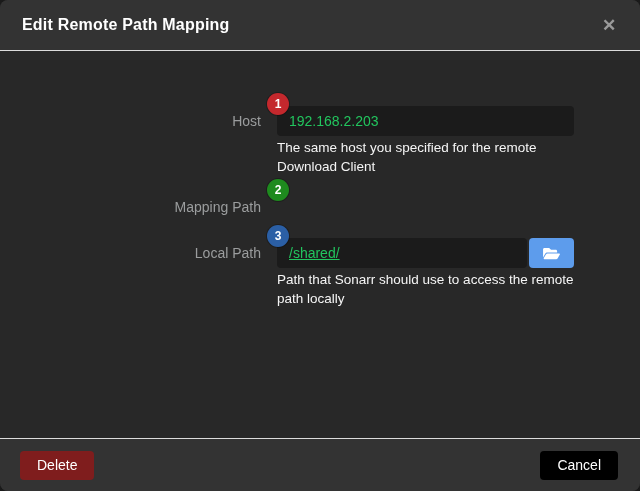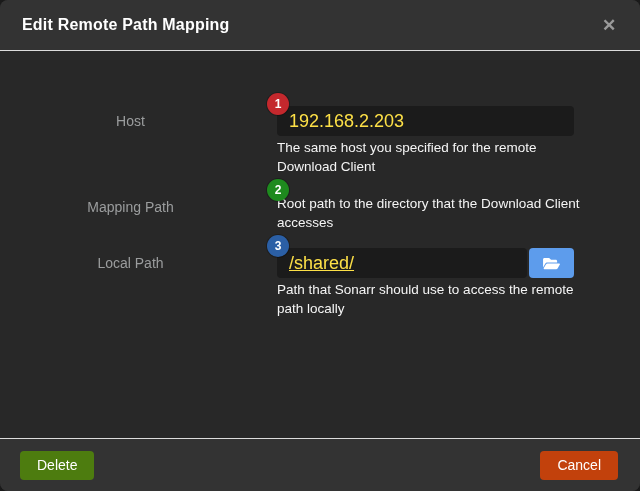--- a/index.html
+++ b/index.html
@@ -41,38 +41,38 @@
     flex: 1 1 auto;
     padding-top: 55px;
     overflow: hidden;
   }
   .form-row {
     display: flex;
     margin-bottom: 16px;
   }
   .form-label {
     flex: 0 0 277px;
-    text-align: center;
+    text-align: right;
     padding-right: 16px;
     color: #9b9d9e;
     font-size: 14px;
     line-height: 30px;
   }
   .form-control {
     position: relative;
     width: 300px;
   }
   .input-wrap { display: flex; }
   .text-input {
     width: 297px; height: 30px;
     background: #1b1b1b;
     border: none; border-radius: 4px;
-    color: #fde047;
+    color: #22c55e;
     font-family: "Liberation Sans", sans-serif;
-    font-size: 18px;
+    font-size: 14px;
     padding: 0 12px;
     outline: none;
   }
   .text-input.short { width: 250px; text-decoration: underline; }
   .browse-btn {
     width: 45px; height: 30px;
     margin-left: 2px;
     background: #5d9cec;
     border: none; border-radius: 4px;
     display: flex; align-items: center; justify-content: center;
@@ -112,22 +112,22 @@
   }
   .btn {
     height: 29px;
     padding: 0 17px;
     border: none; border-radius: 4px;
     font-family: "Liberation Sans", sans-serif;
     font-size: 14px; color: #ffffff;
     cursor: pointer;
     display: flex; align-items: center; justify-content: center;
   }
-  .btn-delete { background: #4d7c0f; }
-  .btn-dark   { background: #c2410c; }
+  .btn-delete { background: #7f1d1d; }
+  .btn-dark   { background: #000000; }
   .footer-right { margin-left: auto; display: flex; gap: 10px; }
 </style>
 </head>
 <body>
 
 <div class="modal">
 
   <div class="modal-header">
     <div class="modal-title">Edit Remote Path Mapping</div>
     <button class="close-btn">✕</button>
@@ -143,21 +143,20 @@
           <input class="text-input" type="text" value="192.168.2.203" style="">
         </div>
         <div class="help-text">The same host you specified for the remote Download Client</div>
       </div>
     </div>
 
     <div class="form-row">
       <div class="form-label">Mapping Path</div>
       <div class="form-control">
         <div class="num-badge badge-green">2</div>
-        <div class="help-text">Root path to the directory that the Download Client accesses</div>
       </div>
     </div>
 
     <div class="form-row">
       <div class="form-label">Local Path</div>
       <div class="form-control">
         <div class="num-badge badge-blue">3</div>
         <div class="input-wrap">
           <input class="text-input short" type="text" value="/shared/" style="">
           <button class="browse-btn">

